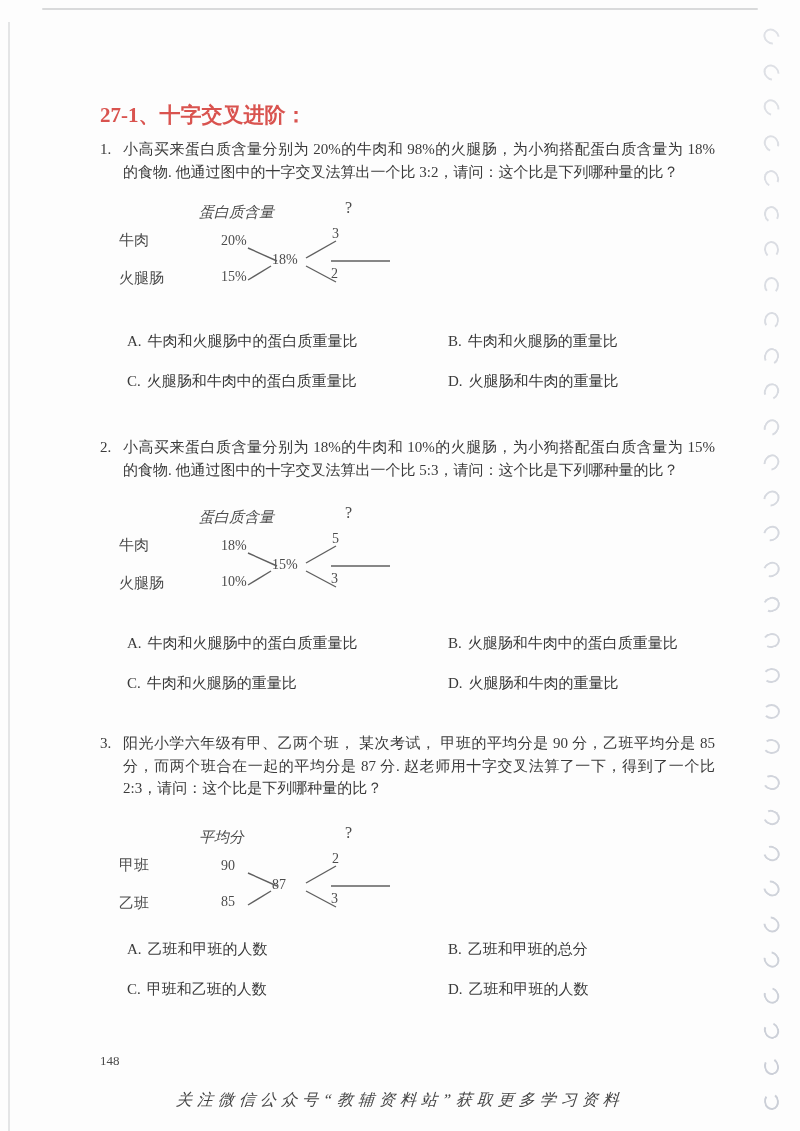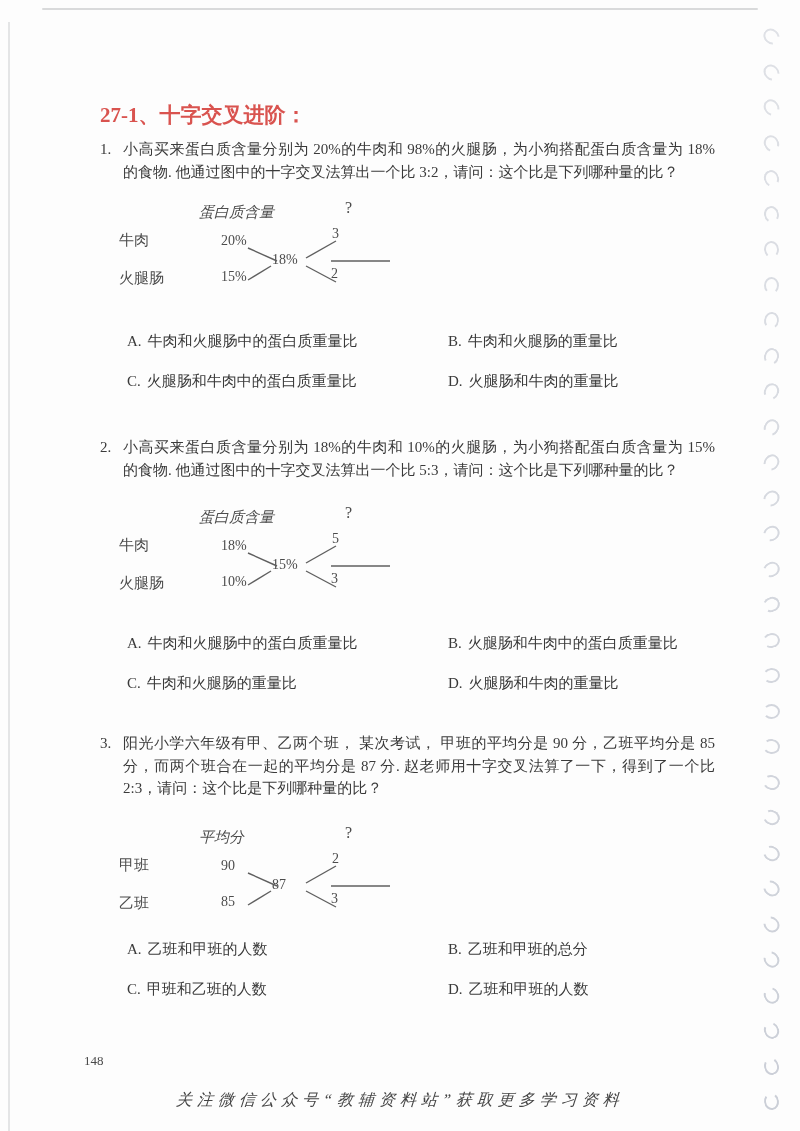--- a/index.html
+++ b/index.html
@@ -71,21 +71,21 @@
     row-gap:18px; margin-left:27px; font-size:15px; line-height:22px;
     width:620px;
     font-family:Liberation Serif, serif;
   }
   .op1 { margin-top:32px; }
   .op2 { margin-top:29px; }
   .op3 { margin-top:15px; }
   .opt-label { margin-right:6px; }
 
   .pageno {
-    position:absolute; left:84px; top:1053px;
+    position:absolute; left:100px; top:1053px;
     font-size:13px; color:#4a4a4a;
   }
   .footer {
     position:absolute; left:0; top:1090px; width:800px;
     text-align:center; font-size:16px; color:#454545;
     font-style:italic; letter-spacing:5px;
     transform:skewX(-4deg);
   }
 </style>
 </head>

